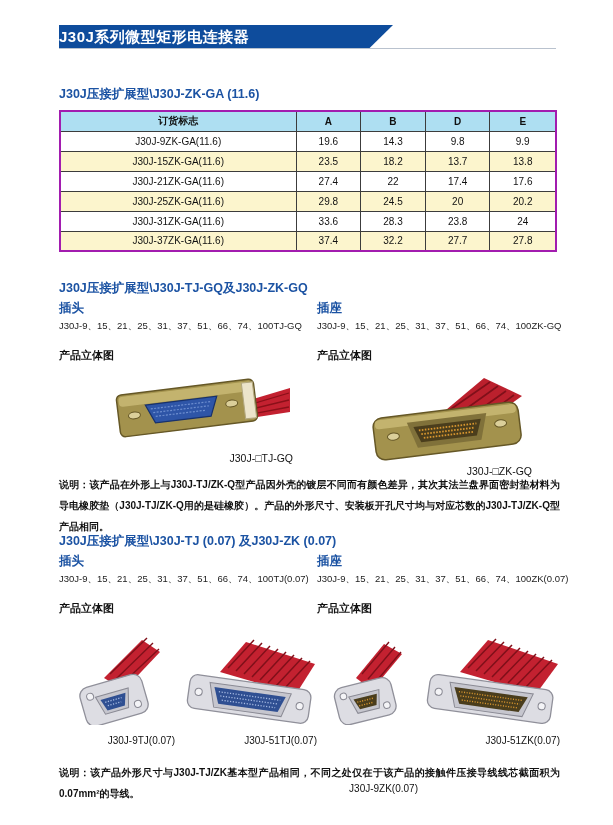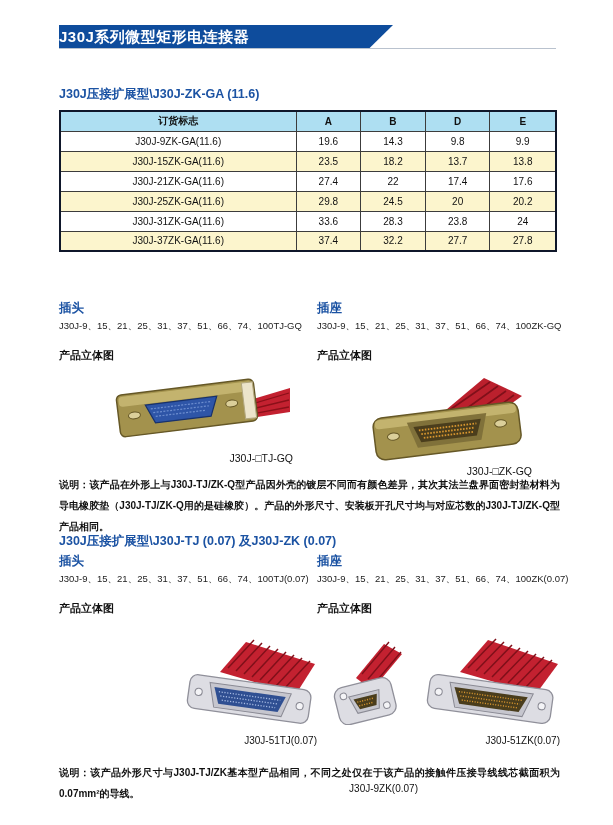--- a/index.html
+++ b/index.html
@@ -31,21 +31,21 @@
     font-size:12.5px; white-space:nowrap;
   }
   #sec1-title { top:86px; }
   #sec2-title { top:280px; }
   #sec3-title { top:533px; }
 
   
   .spec-table {
     position:absolute; left:59px; top:110px; width:498px;
     border-collapse:collapse; font-size:10px; text-align:center; color:#111;
-    border:2px solid #0f172a;
+    border:2px solid #a21caf;
   }
   .spec-table th, .spec-table td {
     border:1px solid #3c3c3c; height:20px; padding:0 2px;
   }
   .spec-table thead th { background:#aedff2; font-weight:bold; }
   .spec-table th:first-child, .spec-table td:first-child { width:236px; }
   .spec-table tbody tr:nth-child(even) { background:#fcf5cd; }
 
   
   .info-row { position:absolute; left:59px; width:500px; }
@@ -141,20 +141,21 @@
       <tr>
         <td>J30J-37ZK-GA(11.6)</td>
         <td>37.4</td>
         <td>32.2</td>
         <td>27.7</td>
         <td>27.8</td>
       </tr>
     </tbody>
   </table>
 
+  <div class="sec-title" id="sec2-title">J30J压接扩展型\J30J-TJ-GQ及J30J-ZK-GQ</div>
 
   <div class="info-row" id="info-gq">
     <div class="info-col">
       <div class="info-heading">插头</div>
       <div class="info-models">J30J-9、15、21、25、31、37、51、66、74、100TJ-GQ</div>
       <div class="info-view">产品立体图</div>
     </div>
     <div class="info-col right">
       <div class="info-heading">插座</div>
       <div class="info-models">J30J-9、15、21、25、31、37、51、66、74、100ZK-GQ</div>
@@ -210,20 +211,37 @@
       <div class="info-models">J30J-9、15、21、25、31、37、51、66、74、100TJ(0.07)</div>
       <div class="info-view">产品立体图</div>
     </div>
     <div class="info-col right">
       <div class="info-heading">插座</div>
       <div class="info-models">J30J-9、15、21、25、31、37、51、66、74、100ZK(0.07)</div>
       <div class="info-view">产品立体图</div>
     </div>
   </div>
 
+  <div class="prod" id="prod-9tj">
+    <svg width="115" height="95" viewBox="0 0 115 95">
+      <g>
+        <polygon points="44,48 82,10 100,22 64,60" fill="#c32130"></polygon>
+        <path d="M50 44 L87 8 M56 49 L93 13 M62 54 L99 19" stroke="#80101a" stroke-width="1.4" fill="none"></path>
+      </g>
+      <g transform="rotate(-16 55 70)">
+        <rect x="22" y="50" width="64" height="40" rx="9" fill="#dddde3" stroke="#90909a" stroke-width="1.3"></rect>
+        <circle cx="32" cy="60" r="3.5" fill="#f4f4f7" stroke="#8a8a94"></circle>
+        <circle cx="76" cy="80" r="3.5" fill="#f4f4f7" stroke="#8a8a94"></circle>
+        <path d="M37 62 L71 62 L66 81 L42 81 Z" fill="#c6c6ce" stroke="#8a8a94"></path>
+        <path d="M41 66 L67 66 L63 78 L45 78 Z" fill="#2f4f92"></path>
+        <path d="M45 69.5 L62 69.5 M46.5 73.5 L60.5 73.5" stroke="#a8bce4" stroke-width="1.3" stroke-dasharray="1.2 1.5" fill="none"></path>
+      </g>
+    </svg>
+    <div class="plabel">J30J-9TJ(0.07)</div>
+  </div>
 
   <div class="prod" id="prod-51tj">
     <svg width="135" height="95" viewBox="0 0 135 95">
       <g>
         <polygon points="38,42 64,12 133,34 114,64" fill="#c32130"></polygon>
         <path d="M46 38 L72 10 M54 41 L80 13 M62 44 L88 16 M70 47 L96 19 M78 50 L104 22 M86 53 L112 25 M94 56 L120 28 M102 59 L128 31" stroke="#80101a" stroke-width="1.5" fill="none"></path>
       </g>
       <g transform="rotate(8 67 70)">
         <rect x="6" y="52" width="122" height="34" rx="8" fill="#dddde3" stroke="#90909a" stroke-width="1.3"></rect>
         <circle cx="16" cy="69" r="3.6" fill="#f4f4f7" stroke="#8a8a94"></circle>

